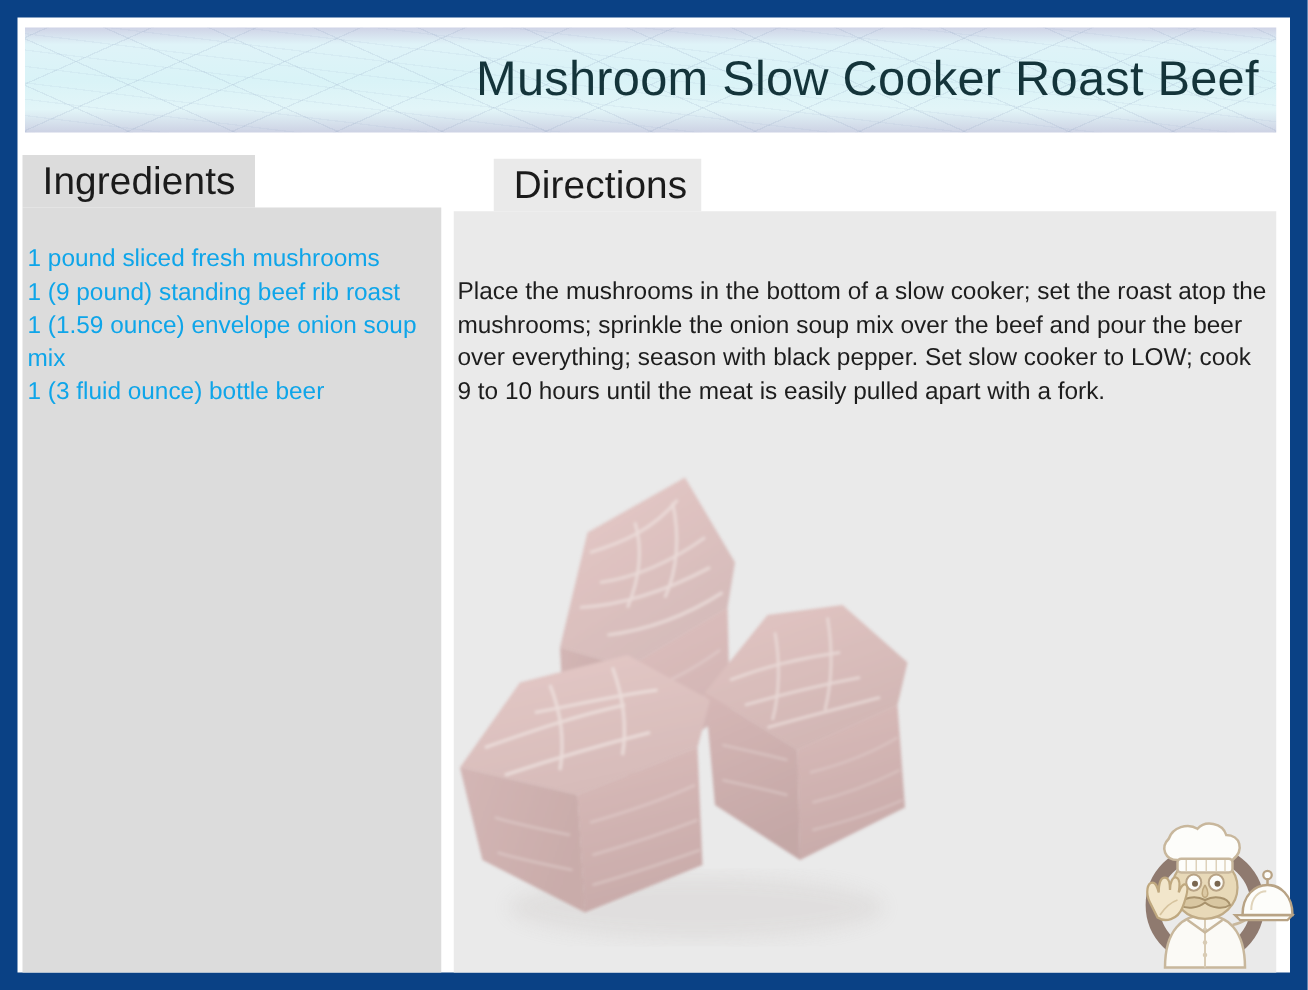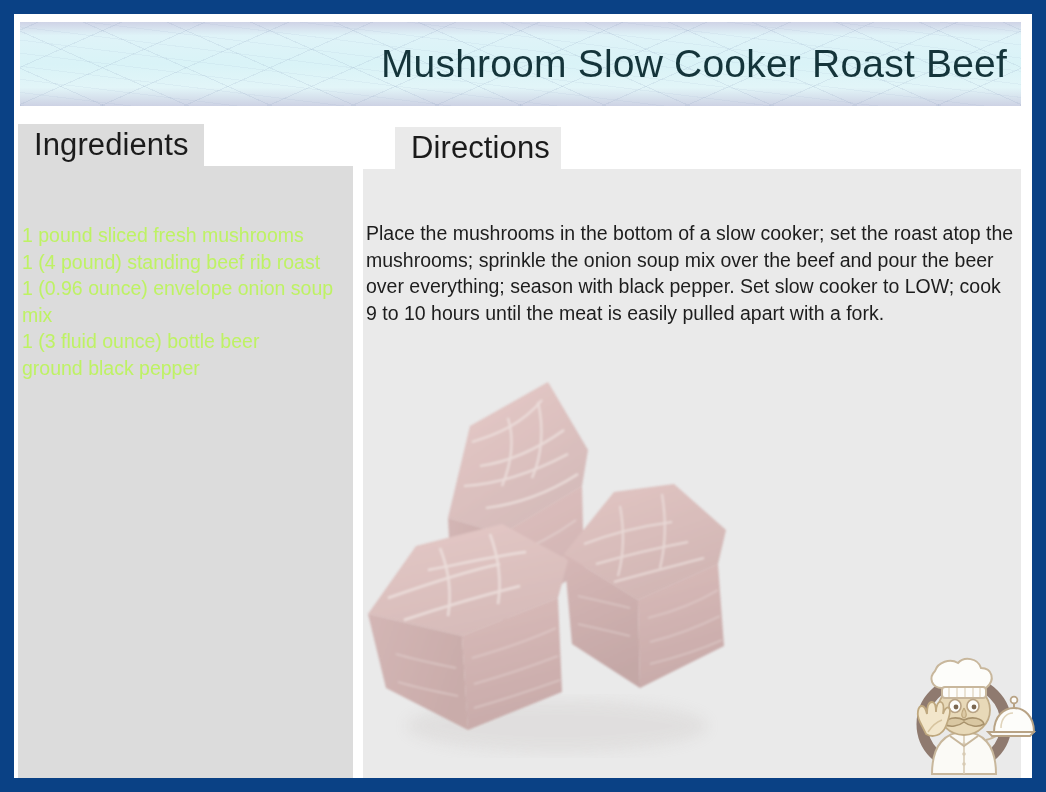--- a/index.html
+++ b/index.html
@@ -74,24 +74,23 @@
 
   
   #ingredients-tab   { left:18px;  top:124px; width:186px;  height:42px; }
   #ingredients-panel { left:18px;  top:166px; width:335px;  height:612px; }
   #ingredients-body {
     position:absolute;
     left:22px; top:194px;
     width:336px;
     font-size:19.5px;
     line-height:26.5px;
-    color:#bef264;
+    color:#0ea5e9;
     z-index:3;
     white-space:nowrap;
-    margin-top:28px;
   }
   #ingredients-body .ing-line { white-space:normal; }
 
   
   #directions-tab   { left:363px; top:127px; width:166px; height:42px;margin-left:32px; }
   #directions-panel { left:363px; top:169px; width:658px; height:609px; }
   #directions-body {
     position:absolute;
     left:366px; top:192px;
     width:656px;
@@ -131,24 +130,23 @@
     <div id="banner-lattice"></div>
     <div id="title-text">Mushroom Slow Cooker Roast Beef</div>
   </div>
 
   <div class="section-panel" id="ingredients-panel"></div>
   <div class="section-tab" id="ingredients-tab">
     <span class="section-tab-label">Ingredients</span>
   </div>
   <div id="ingredients-body">
     <div class="ing-line">1 pound sliced fresh mushrooms</div>
-    <div class="ing-line">1 (4 pound) standing beef rib roast</div>
-    <div class="ing-line">1 (0.96 ounce) envelope onion soup mix</div>
+    <div class="ing-line">1 (9 pound) standing beef rib roast</div>
+    <div class="ing-line">1 (1.59 ounce) envelope onion soup mix</div>
     <div class="ing-line">1 (3 fluid ounce) bottle beer</div>
-    <div class="ing-line">ground black pepper</div>
   </div>
 
   <div class="section-panel" id="directions-panel" style="background:#eaeaea;"></div>
   <div class="section-tab" id="directions-tab" style="background:#eaeaea;">
     <span class="section-tab-label">Directions</span>
   </div>
   <div id="directions-body">Place the mushrooms in the bottom of a slow cooker; set the roast atop the mushrooms; sprinkle the onion soup mix over the beef and pour the beer over everything; season with black pepper. Set slow cooker to LOW; cook 9 to 10 hours until the meat is easily pulled apart with a fork.</div>
 
   <svg id="beef-photo" viewBox="0 0 420 420">
     <defs>

